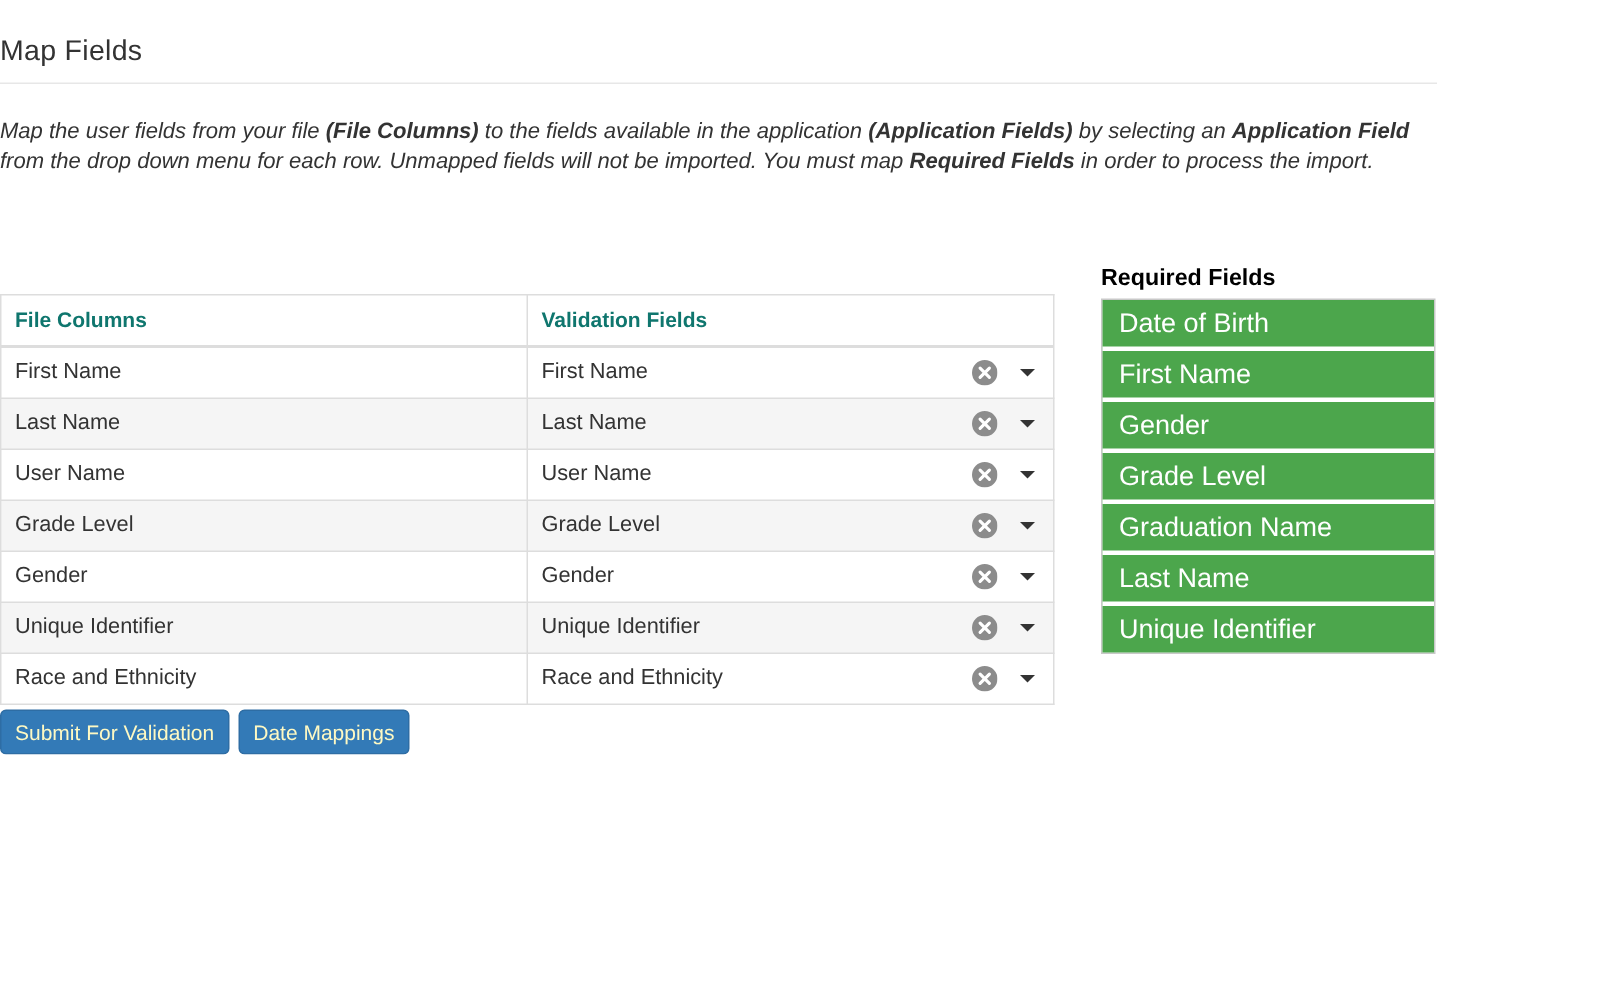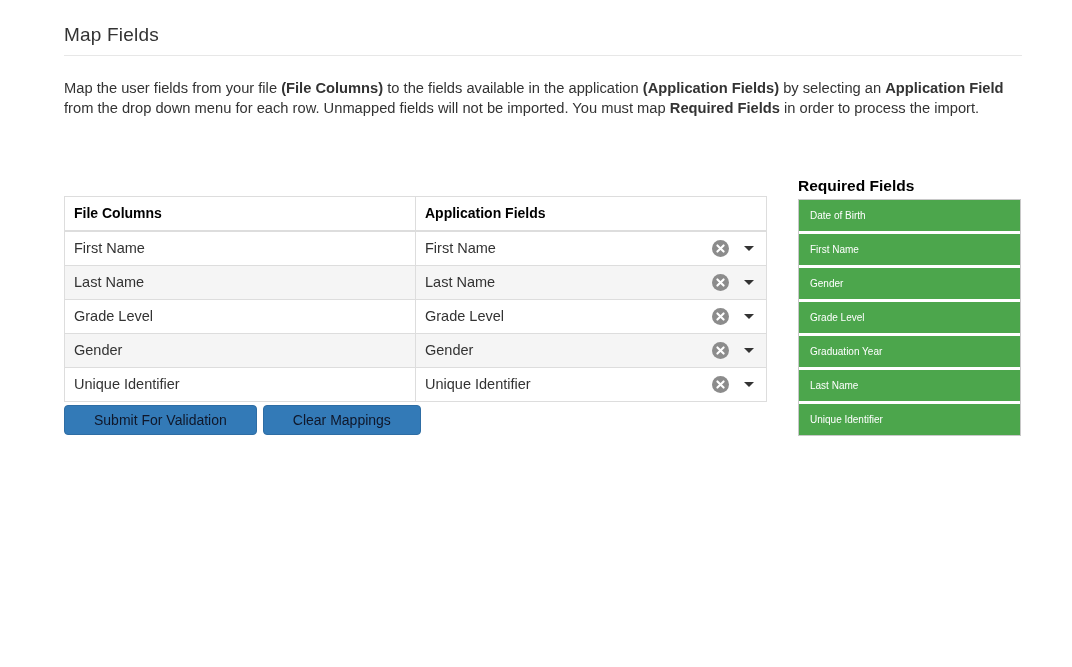--- a/index.html
+++ b/index.html
@@ -4,36 +4,36 @@
 <style>
   html, body {
     margin: 0;
     padding: 0;
     background: #ffffff;
     font-family: "Liberation Sans", "DejaVu Sans", sans-serif;
     color: #333;
   }
   .page {
     width: 958px;
-    margin-left: 64px;
     padding-top: 24px;
   }
   .page-title {
     font-size: 19px;
     font-weight: 400;
     color: #333;
     margin: 0 0 9px 0;
     letter-spacing: 0.2px;
   }
   .title-divider {
     border: 0;
     border-top: 1px solid #e7e7e7;
     margin: 0 0 22px 0;
   }
   .instructions p {
+    font-style: italic;
     font-size: 14.7px;
     line-height: 20px;
     color: #333;
     margin: 0 0 9px 0;
   }
   .instructions .b { font-weight: 700; }
   .main {
     display: flex;
     align-items: flex-start;
     gap: 31px;
@@ -48,21 +48,21 @@
     color: #333;
   }
   table.map-table th, table.map-table td {
     border: 1px solid #ddd;
     padding: 8px 9px;
     text-align: left;
     line-height: 17px;
     vertical-align: middle;
   }
   table.map-table th {
-    color: #000000;
+    color: #0f766e;
     font-weight: 700;
     font-size: 14px;
     border-bottom: 2px solid #ddd;
   }
   table.map-table tbody tr:nth-child(even) { background: #f5f5f5; }
   .app-cell-inner {
     display: flex;
     align-items: center;
     justify-content: space-between;
   }
@@ -89,40 +89,40 @@
     color: #000;
     margin: 0 0 4px 0;
   }
   .required-list {
     border: 1px solid #c8c8c8;
     background: #fff;
   }
   .required-item {
     background: #4CA64C;
     color: #fff;
-    font-size: 10px;
+    font-size: 18px;
     line-height: 17px;
     padding: 7px 11px;
     border-bottom: 3px solid #fff;
   }
   .required-item:last-child { border-bottom: 0; }
   .button-row {
     display: flex;
     gap: 6px;
     margin-top: 3px;
   }
   .btn {
     background: #337ab7;
     border: 1px solid #2e6da4;
     border-radius: 4px;
-    color: #0f172a;
+    color: #fef9c3;
     font-family: "Liberation Sans", "DejaVu Sans", sans-serif;
     font-size: 14px;
     line-height: 16px;
-    padding: 6px 29px;
+    padding: 6px 9px;
     cursor: pointer;
   }
 </style>
 </head>
 <body>
 
 <div class="page">
 
   <h1 class="page-title">Map Fields</h1>
   <hr class="title-divider">
@@ -131,21 +131,21 @@
     <p><span>Map the user fields from your file </span><span class="b">(File Columns)</span><span> to the fields available in the application </span><span class="b">(Application Fields)</span><span> by selecting an </span><span class="b">Application Field</span><span> from the drop down menu for each row. Unmapped fields will not be imported. You must map </span><span class="b">Required Fields</span><span> in order to process the import.</span></p>
   </div>
 
   <div class="main">
 
     <div class="table-col">
       <table class="map-table">
         <thead>
           <tr>
             <th>File Columns</th>
-            <th>Application Fields</th>
+            <th>Validation Fields</th>
           </tr>
         </thead>
         <tbody>
           <tr>
             <td>First Name</td>
             <td>
                 <div class="app-cell-inner">
                   <span>First Name</span>
                   <span class="controls">
                     <span class="xcircle">
@@ -170,20 +170,37 @@
                         <circle cx="8.5" cy="8.5" r="8.5" fill="#8c8c8c"></circle>
                         <path d="M5.4 5.4 L11.6 11.6 M11.6 5.4 L5.4 11.6" stroke="#fff" stroke-width="2.1" stroke-linecap="round"></path>
                       </svg>
                     </span>
                     <span class="caret"></span>
                   </span>
                 </div>
               </td>
           </tr>
           <tr>
+            <td>User Name</td>
+            <td>
+                <div class="app-cell-inner">
+                  <span>User Name</span>
+                  <span class="controls">
+                    <span class="xcircle">
+                      <svg width="17" height="17" viewBox="0 0 17 17">
+                        <circle cx="8.5" cy="8.5" r="8.5" fill="#8c8c8c"></circle>
+                        <path d="M5.4 5.4 L11.6 11.6 M11.6 5.4 L5.4 11.6" stroke="#fff" stroke-width="2.1" stroke-linecap="round"></path>
+                      </svg>
+                    </span>
+                    <span class="caret"></span>
+                  </span>
+                </div>
+              </td>
+          </tr>
+          <tr>
             <td>Grade Level</td>
             <td>
                 <div class="app-cell-inner">
                   <span>Grade Level</span>
                   <span class="controls">
                     <span class="xcircle">
                       <svg width="17" height="17" viewBox="0 0 17 17">
                         <circle cx="8.5" cy="8.5" r="8.5" fill="#8c8c8c"></circle>
                         <path d="M5.4 5.4 L11.6 11.6 M11.6 5.4 L5.4 11.6" stroke="#fff" stroke-width="2.1" stroke-linecap="round"></path>
                       </svg>
@@ -208,48 +225,65 @@
                     <span class="caret"></span>
                   </span>
                 </div>
               </td>
           </tr>
           <tr>
             <td>Unique Identifier</td>
             <td>
                 <div class="app-cell-inner">
                   <span>Unique Identifier</span>
+                  <span class="controls">
+                    <span class="xcircle">
+                      <svg width="17" height="17" viewBox="0 0 17 17">
+                        <circle cx="8.5" cy="8.5" r="8.5" fill="#8c8c8c"></circle>
+                        <path d="M5.4 5.4 L11.6 11.6 M11.6 5.4 L5.4 11.6" stroke="#fff" stroke-width="2.1" stroke-linecap="round"></path>
+                      </svg>
+                    </span>
+                    <span class="caret"></span>
+                  </span>
+                </div>
+              </td>
+          </tr>
+          <tr>
+            <td>Race and Ethnicity</td>
+            <td>
+                <div class="app-cell-inner">
+                  <span>Race and Ethnicity</span>
                   <span class="controls">
                     <span class="xcircle">
                       <svg width="17" height="17" viewBox="0 0 17 17">
                         <circle cx="8.5" cy="8.5" r="8.5" fill="#8c8c8c"></circle>
                         <path d="M5.4 5.4 L11.6 11.6 M11.6 5.4 L5.4 11.6" stroke="#fff" stroke-width="2.1" stroke-linecap="round"></path>
                       </svg>
                     </span>
                     <span class="caret"></span>
                   </span>
                 </div>
               </td>
           </tr>
         </tbody>
       </table>
 
       <div class="button-row">
         <button class="btn">Submit For Validation</button>
-        <button class="btn">Clear Mappings</button>
+        <button class="btn">Date Mappings</button>
       </div>
     </div>
 
     <div class="required-col">
       <div class="required-title">Required Fields</div>
       <div class="required-list">
         <div class="required-item">Date of Birth</div>
         <div class="required-item">First Name</div>
         <div class="required-item">Gender</div>
         <div class="required-item">Grade Level</div>
-        <div class="required-item">Graduation Year</div>
+        <div class="required-item">Graduation Name</div>
         <div class="required-item">Last Name</div>
         <div class="required-item">Unique Identifier</div>
       </div>
     </div>
 
   </div>
 </div>
 
 </body></html>

